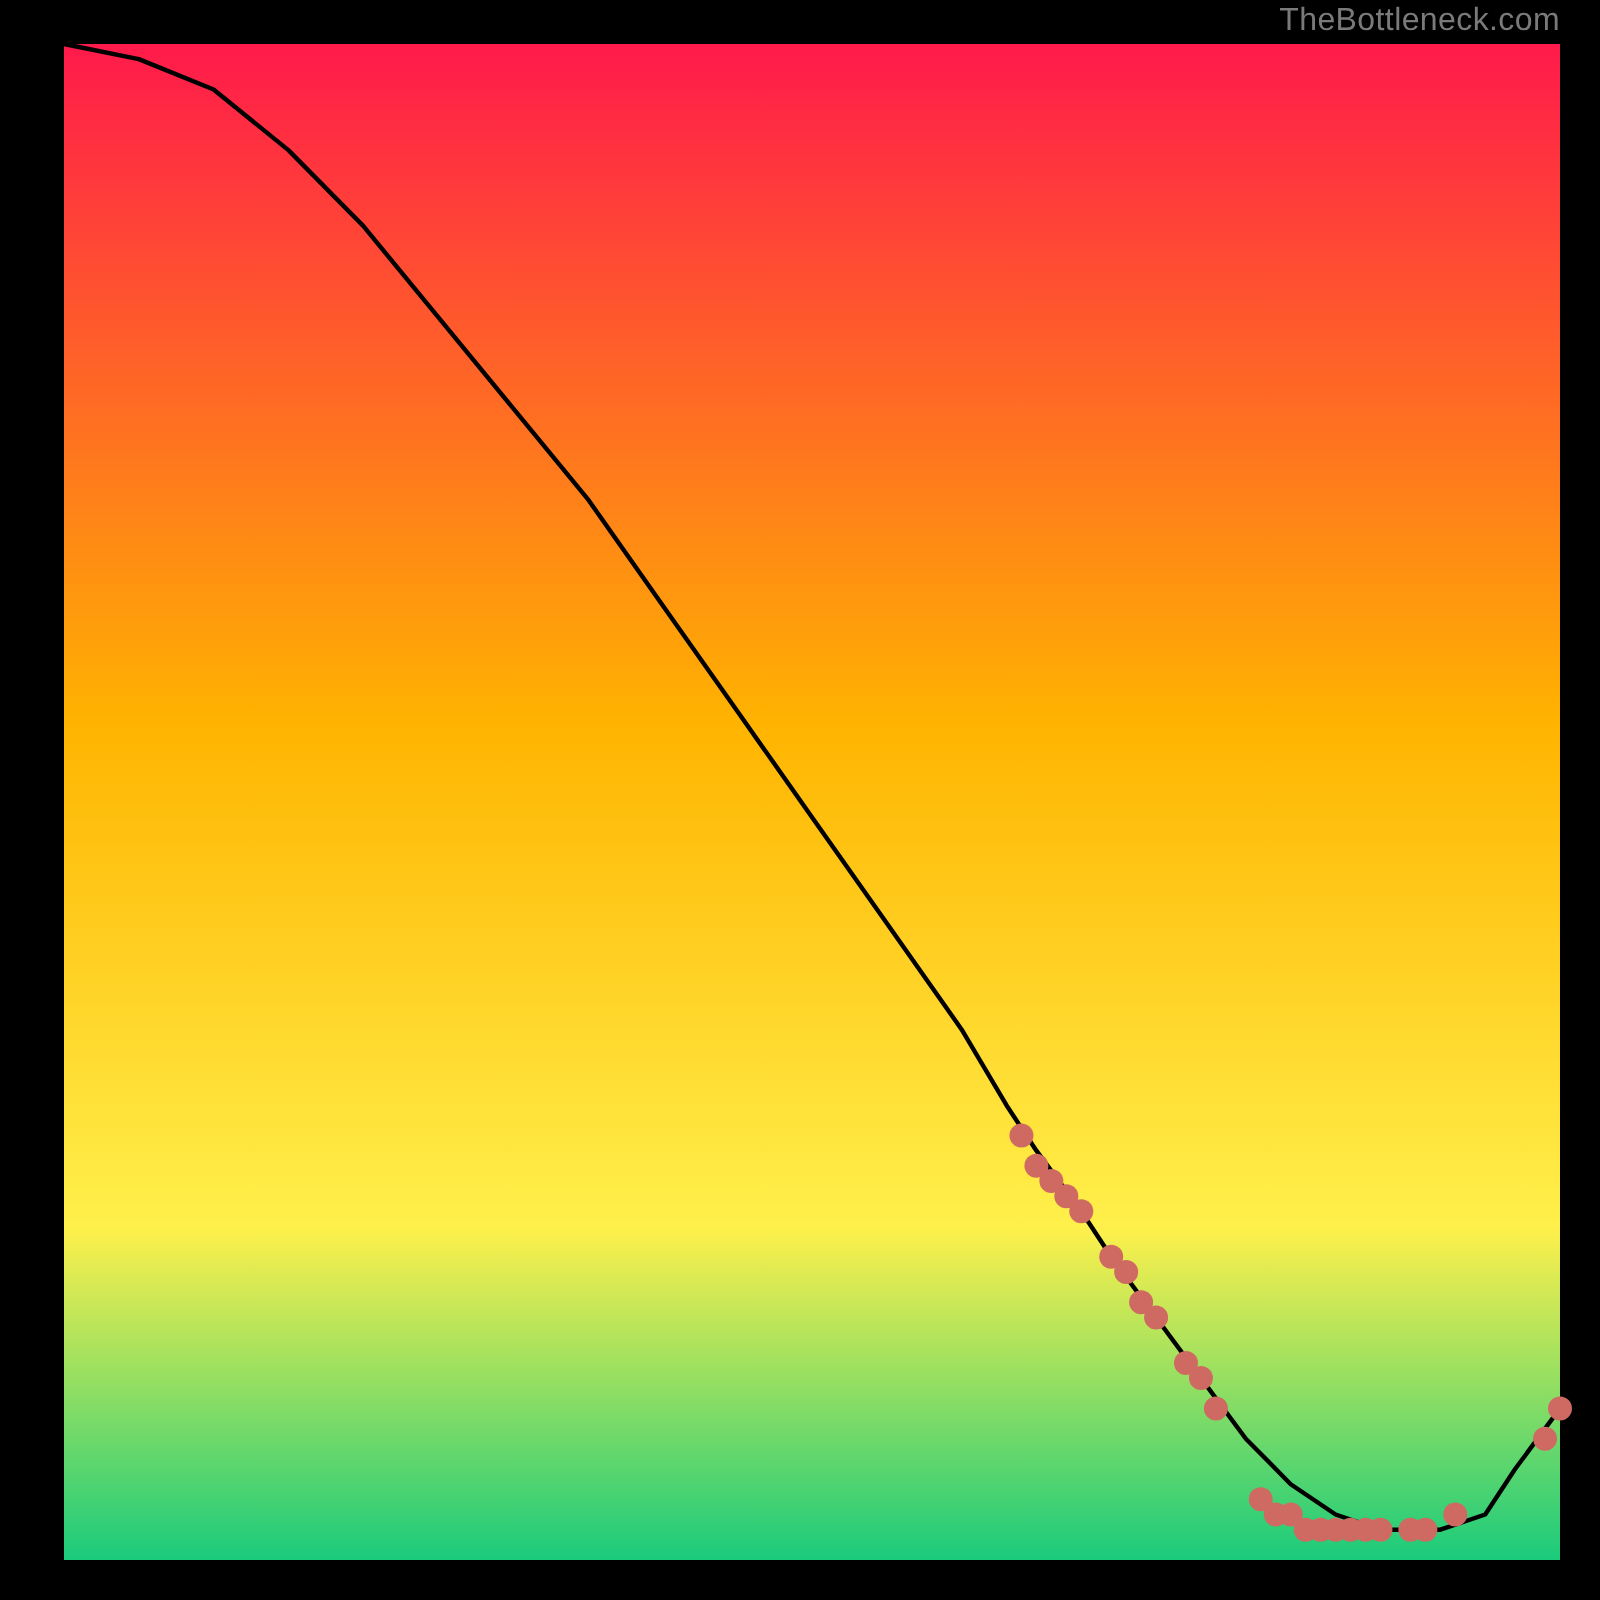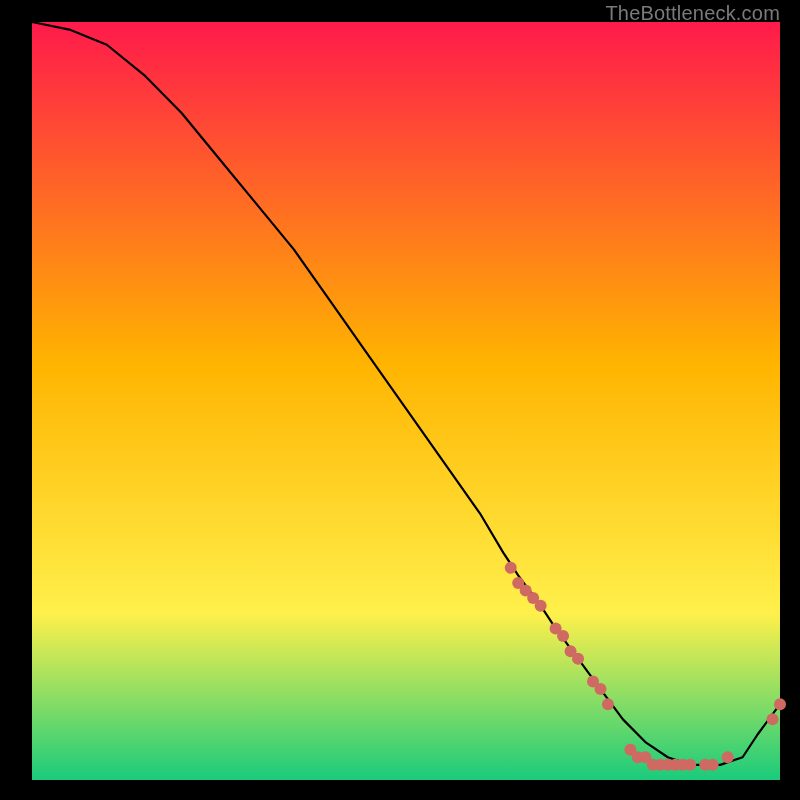--- a/index.html
+++ b/index.html
@@ -22,21 +22,21 @@
     top: 0;
     width: 800px;
     height: 800px;
     display: block;
   }
   .watermark {
     position: absolute;
     top: 2px;
     right: 20px;
     color: #7a7a7a;
-    font-size: 20px;
+    font-size: 16px;
     font-weight: 500;
     letter-spacing: 0.2px;
     user-select: none;
   }
 </style>
 </head>
 <body>
 
 <div class="stage">
 

